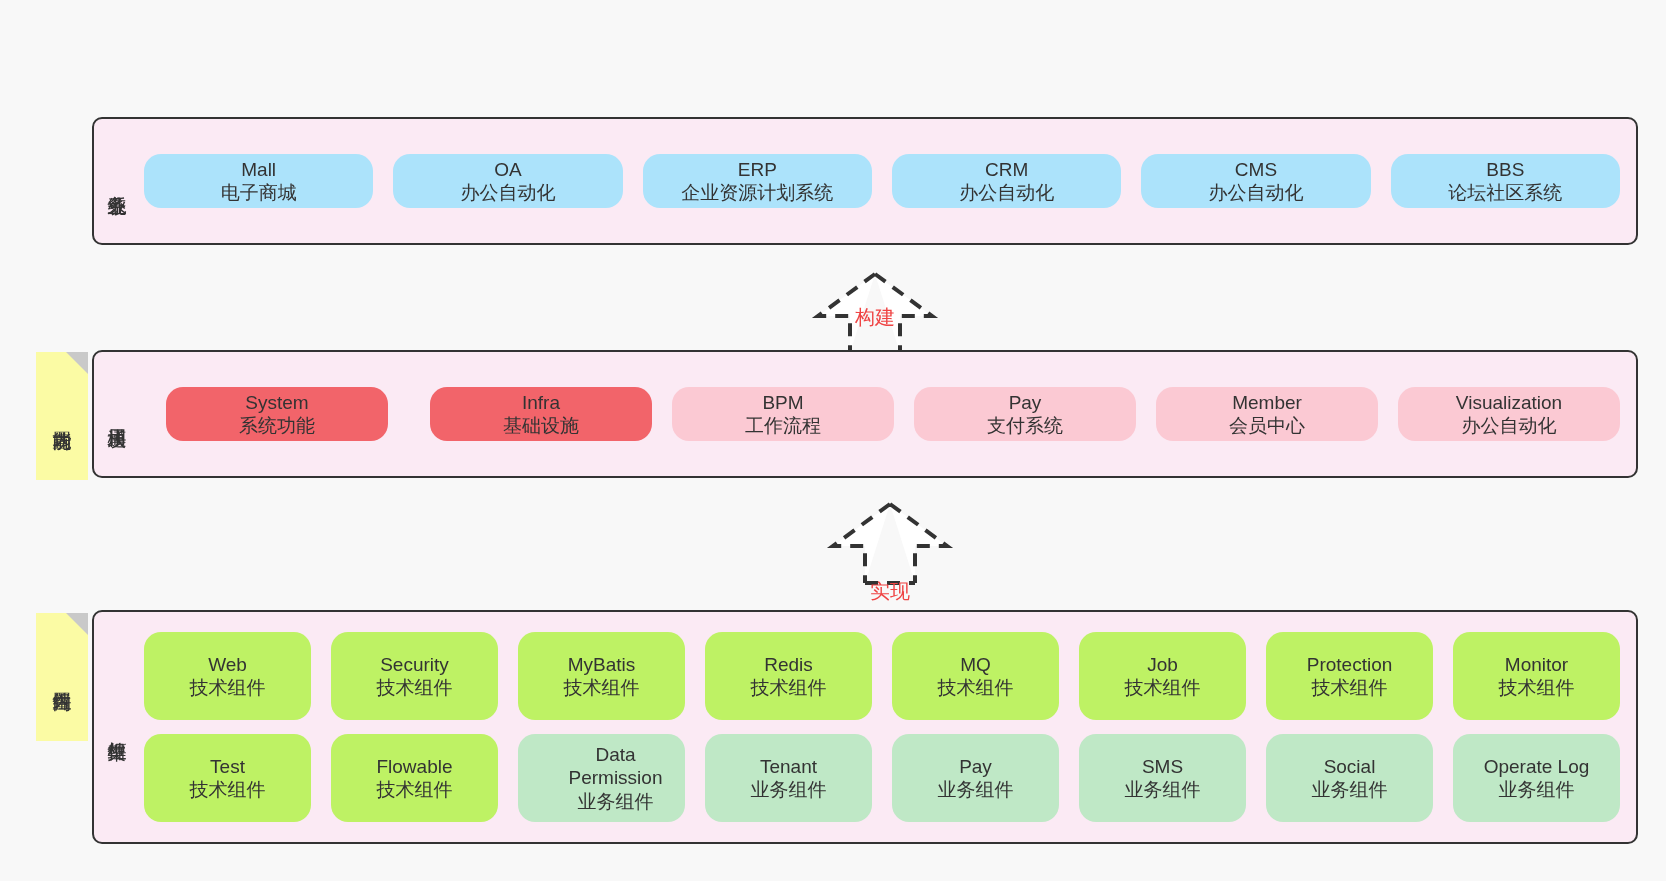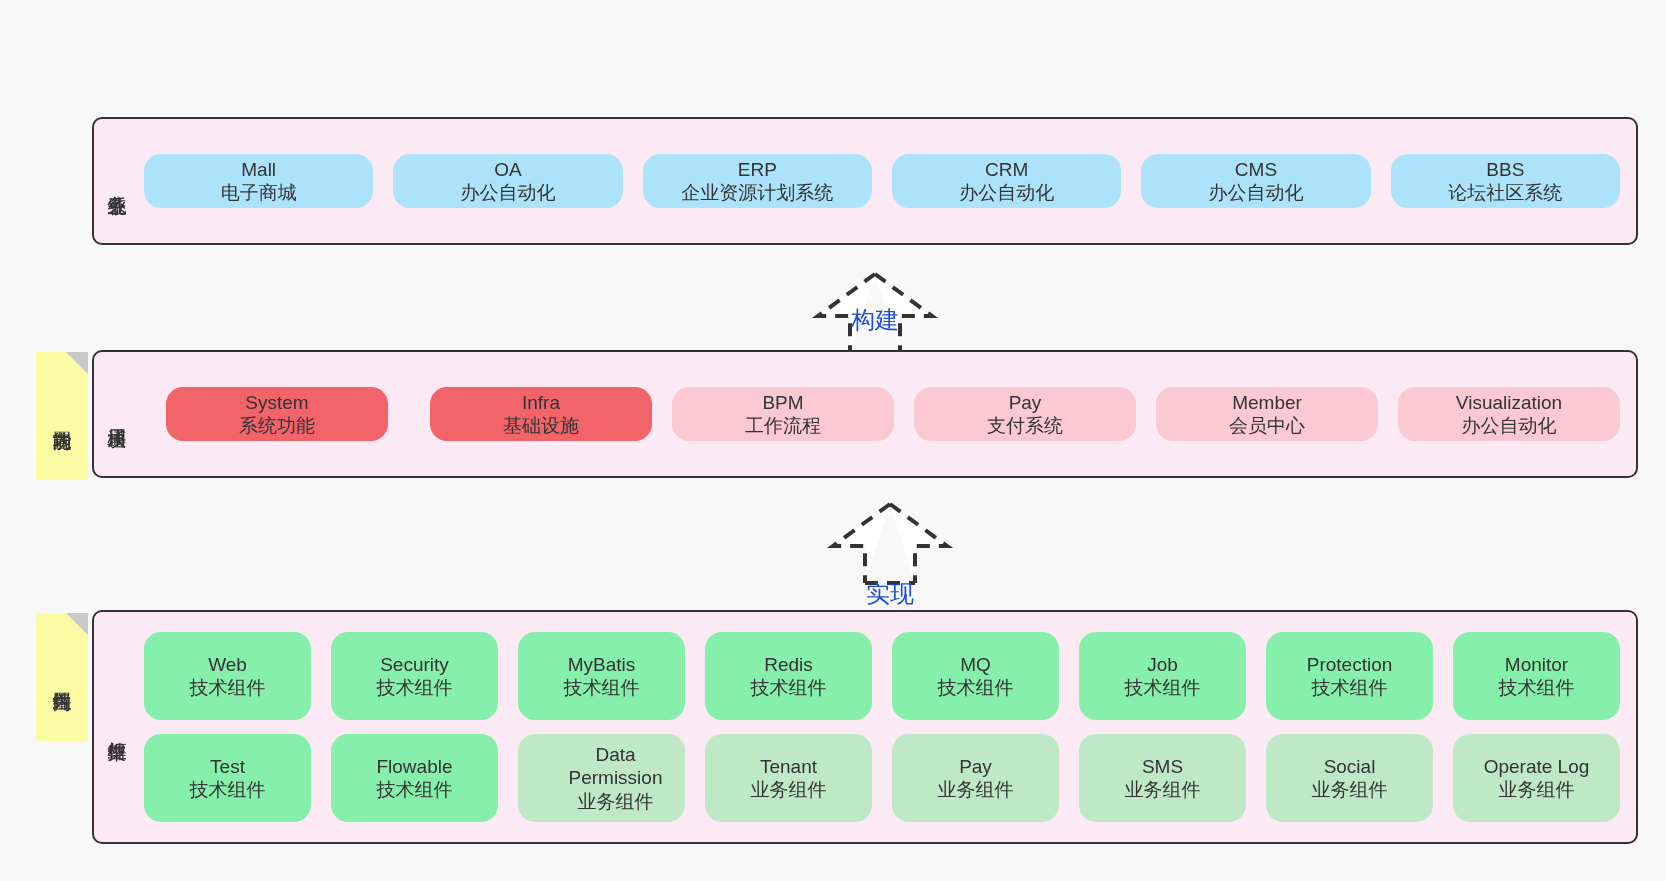--- a/index.html
+++ b/index.html
@@ -81,21 +81,21 @@
     box-sizing: border-box;
     padding: 4px 13px;
   }
   .card .ln { display: block; white-space: nowrap; }
   .card.wrap .ln { white-space: normal; margin-left: 28px; }
 
   
   .c-blue       { background: #ace3fb; }
   .c-red        { background: #f2646a; margin-left: 22px; }
   .c-pink       { background: #fbc9d3; }
-  .c-green      { background: #86efac; }
+  .c-green      { background: #bef264; }
   .c-lightgreen { background: #bfe8c6; }
 
   
   .note {
     position: absolute;
     background: #fbfba4;
     box-sizing: border-box;
     display: flex;
     align-items: center;
     justify-content: center;
@@ -118,22 +118,22 @@
 
   
   .connector {
     position: absolute;
   }
   .connector svg { display: block; overflow: visible; }
   .connector .conn-label {
     position: absolute;
     left: 50%;
     transform: translateX(-50%);
-    font-size: 24px;
-    color: #1d4ed8;
+    font-size: 20px;
+    color: #ef4444;
     background: transparent;
     white-space: nowrap;
     user-select: none;
   }
 </style>
 </head>
 <body>
 
 <div id="canvas">
 

